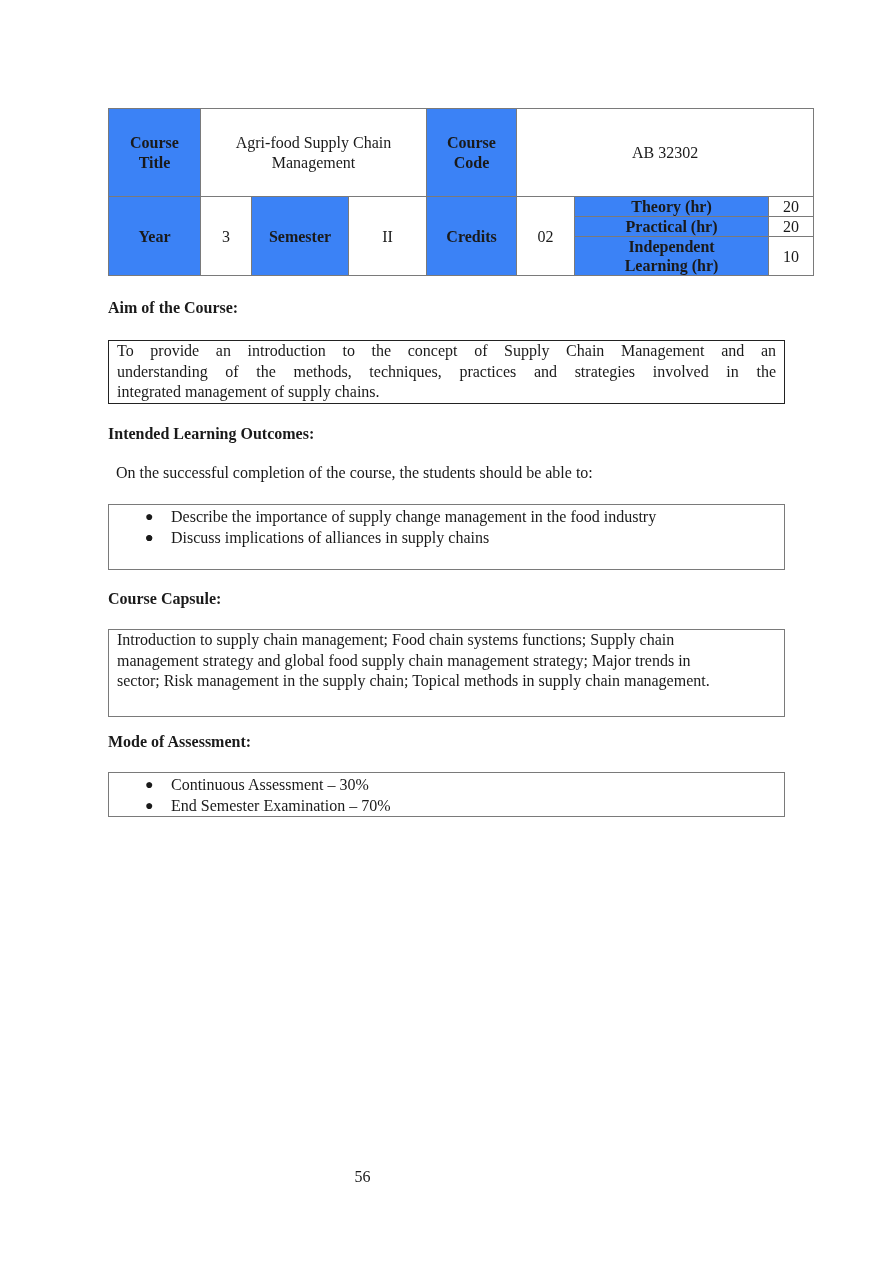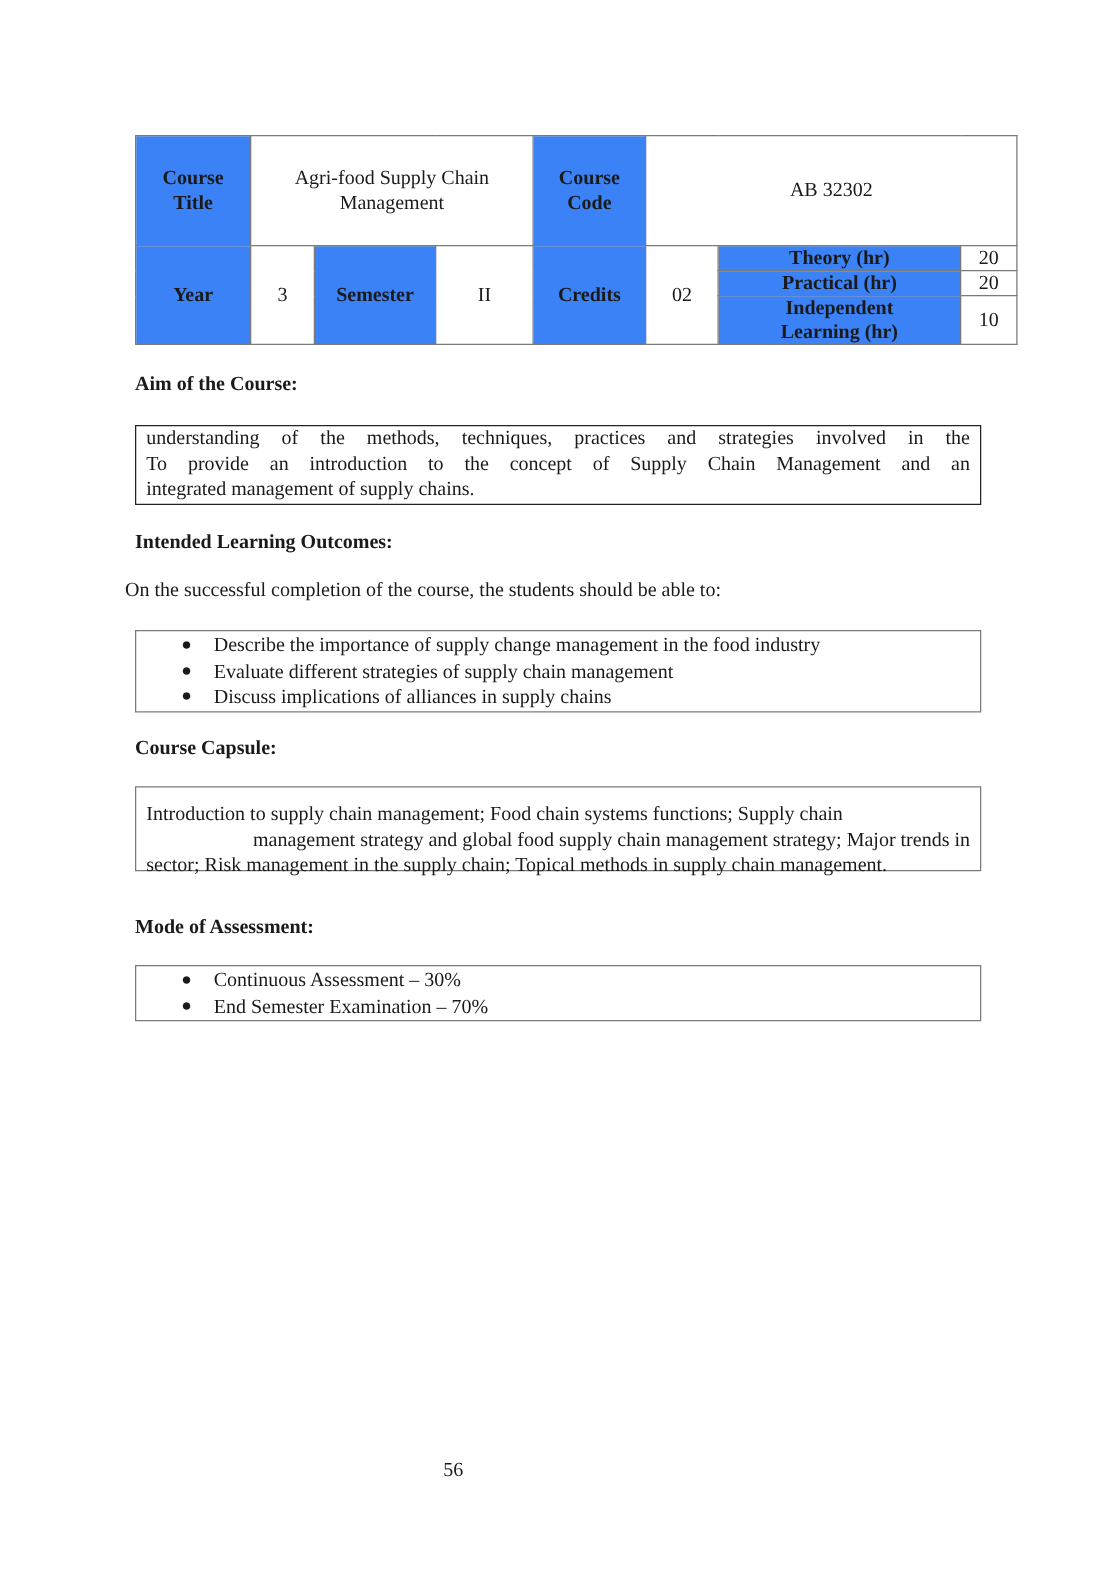--- a/index.html
+++ b/index.html
@@ -20,21 +20,21 @@
     }
     table.info td.hd { background: #3b82f6; font-weight: bold; }
     table.info td.val { background: #ffffff; }
     table.info tr.r1 td { height: 87px; }
     table.info tr.sub td { height: 19px; line-height: 19px; }
     table.info tr.sub3 td { height: 38px; line-height: 19px; }
 
     .heading {
       position: absolute; left: 108px; font-weight: bold; font-size: 16px;
     }
-    .para { position: absolute; left: 100px; font-size: 16px; }
+    .para { position: absolute; left: 116px; font-size: 16px; }
     .box {
       position: absolute; left: 108px; width: 677px; box-sizing: border-box;
       border: 1px solid #7a7a7a; font-size: 16px; line-height: 20.5px;
       padding: 0 8px;
     }
     .box.thick { border: 1.5px solid #222; }
     .justify { text-align: justify; text-align-last: justify; }
     .justify .last { text-align-last: left; display: block; }
     ul.bl { list-style: none; margin: 0; padding: 0; }
     ul.bl li { position: relative; padding-left: 54px; line-height: 20.5px; }
@@ -83,39 +83,39 @@
   </tr>
   <tr class="sub3">
     <td class="hd" style="padding:0 40px;margin-top:43px;">Independent Learning (hr)</td>
     <td class="val">10</td>
   </tr>
 </tbody>
   </table>
 
 <div class="heading" style="top:299px;">Aim of the Course:</div>
 <div class="box thick justify" style="top:340px; height:64px;">
+  <span style="display:block;">To provide an introduction to the concept of Supply Chain Management and an</span>
   <span style="display:block;">understanding of the methods, techniques, practices and strategies involved in the</span>
-  <span style="display:block;">To provide an introduction to the concept of Supply Chain Management and an</span>
   <span class="last">integrated management of supply chains.</span>
 </div>
 
 <div class="heading" style="top:425px;">Intended Learning Outcomes:</div>
 <div class="para" style="top:464px;">On the successful completion of the course, the students should be able to:</div>
 <div class="box" style="top:504px; height:66px; padding-top:2px;">
   <ul class="bl">
     <li><span class="bullet">●</span><span>Describe the importance of supply change management in the food industry</span></li>
-    <li><span class="bullet">●</span><span>Evaluate different strategies of supply chain management</span></li>
+    <li><span class="bullet">●</span></li>
     <li><span class="bullet">●</span><span>Discuss implications of alliances in supply chains</span></li>
   </ul>
 </div>
 
 <div class="heading" style="top:590px;">Course Capsule:</div>
-<div class="box" style="top:629px; height:68px; padding-top:12px;">
+<div class="box" style="top:629px; height:88px; padding-top:0px;">
   <span style="display:block; white-space:nowrap;">Introduction to supply chain management; Food chain systems functions; Supply chain</span>
-  <span style="display:block; white-space:nowrap;text-align:right;">management strategy and global food supply chain management strategy; Major trends in</span>
+  <span style="display:block; white-space:nowrap;">management strategy and global food supply chain management strategy; Major trends in</span>
   <span style="display:block; white-space:nowrap;">sector; Risk management in the supply chain; Topical methods in supply chain management.</span>
 </div>
 
 <div class="heading" style="top:733px;">Mode of Assessment:</div>
 <div class="box" style="top:772px; height:45px; padding-top:2px;">
   <ul class="bl">
     <li><span class="bullet">●</span><span>Continuous Assessment – 30%</span></li>
     <li><span class="bullet">●</span><span>End Semester Examination – 70%</span></li>
   </ul>
 </div>

